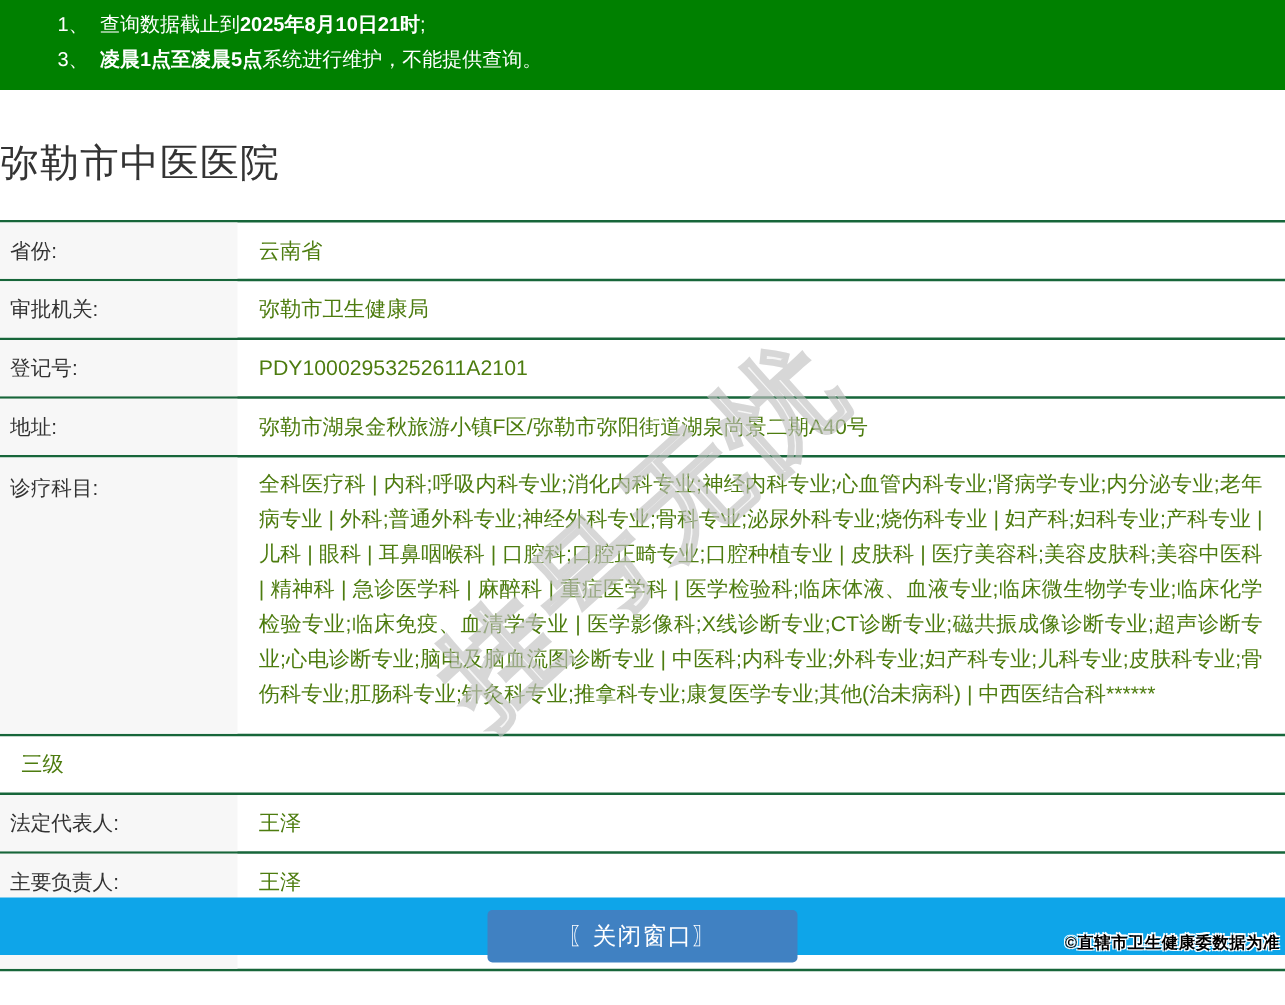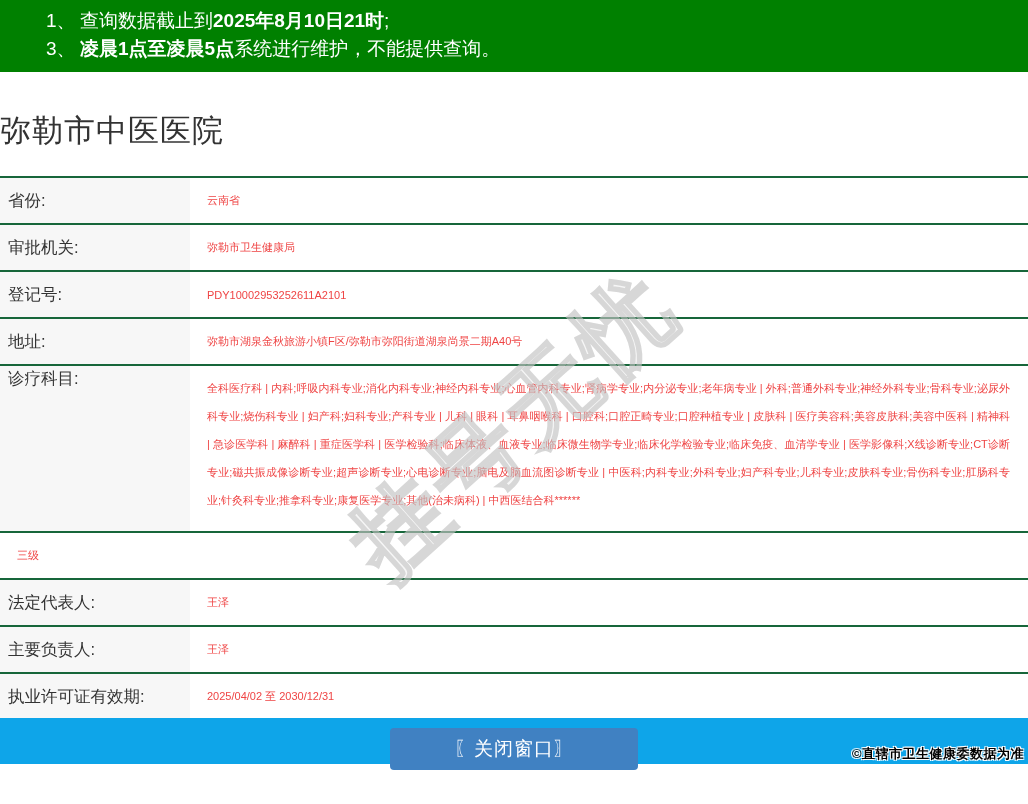--- a/index.html
+++ b/index.html
@@ -6,43 +6,43 @@
   html,body { background:#e8e8e8; }
   body { font-family:"Liberation Sans","DejaVu Sans",sans-serif; }
   .page {
     position:relative; width:1028px; height:804px; margin:0 auto;
     background:#ffffff; overflow:hidden;
   }
   
   .notice {
     background:#008000; color:#ffffff;
     padding:7px 10px 9px 46px;
-    font-size:19px; line-height:28px;
+    font-size:16px; line-height:28px;
   }
   .notice-line .num { display:inline-block; min-width:34px; }
   .notice-line b { font-weight:700; }
   
   .title {
     text-align:left; font-size:31px; font-weight:500; color:#333333;
     margin:38px 0 24px 0; letter-spacing:1px;
   }
   
   .info-table { border-top:2px solid #17663a; width:1028px; }
   .row { display:flex; border-bottom:2px solid #17663a; }
   .row .cell-label {
     flex:0 0 190px; width:190px; background:#f7f7f7;
     padding:0 8px; display:flex; align-items:center;
     font-size:16.5px; color:#333333;
   }
   .row .cell-value {
     flex:1; padding:0 18px 0 17px; display:flex; align-items:center;
-    font-size:11px; color:#ef4444;
+    font-size:17px; color:#4d7c0f;
   }
   .row.normal { height:47px; }
-  .row.tall .cell-label { align-items:flex-start; padding-top:2px; }
+  .row.tall .cell-label { align-items:flex-start; padding-top:14px; }
   .row.tall .cell-value {
     display:block; padding-top:8px; padding-bottom:17px;
     line-height:28px; text-align:justify;
   }
   
   .watermark {
     position:absolute; left:295px; top:195px; width:440px; height:460px;
     display:flex; align-items:center; justify-content:center;
     transform:rotate(-42deg);
     font-size:92px; font-weight:700; letter-spacing:8px;

